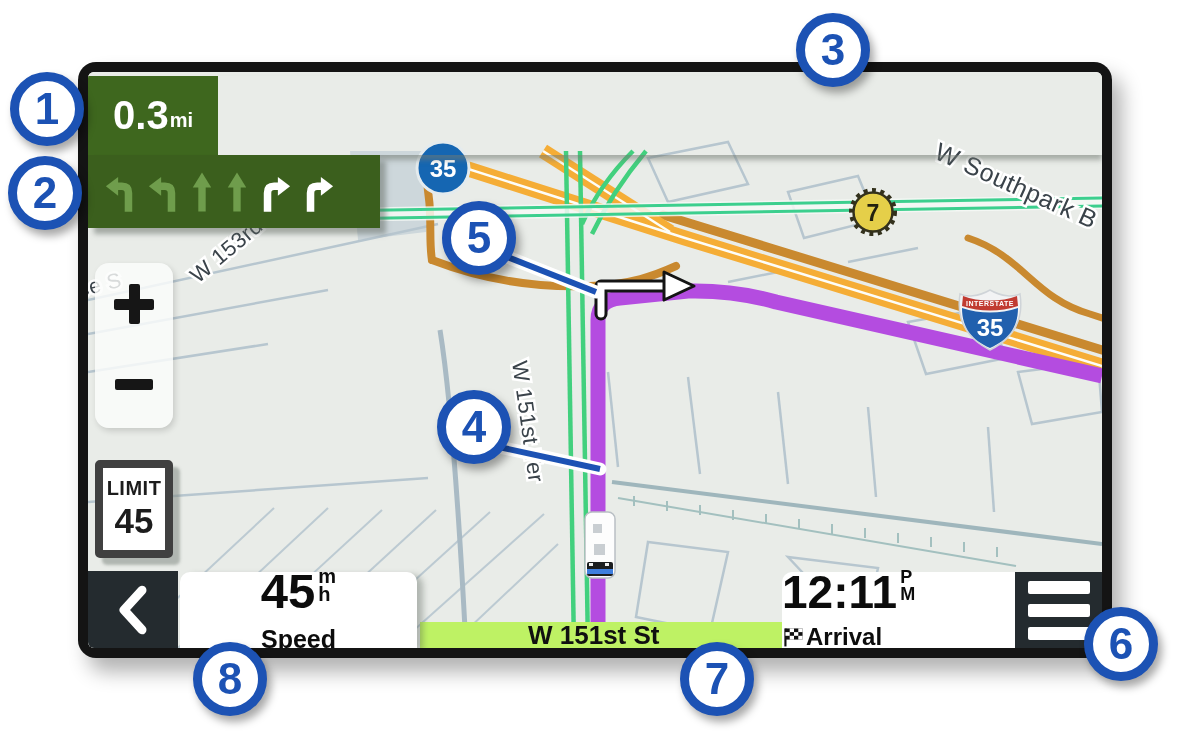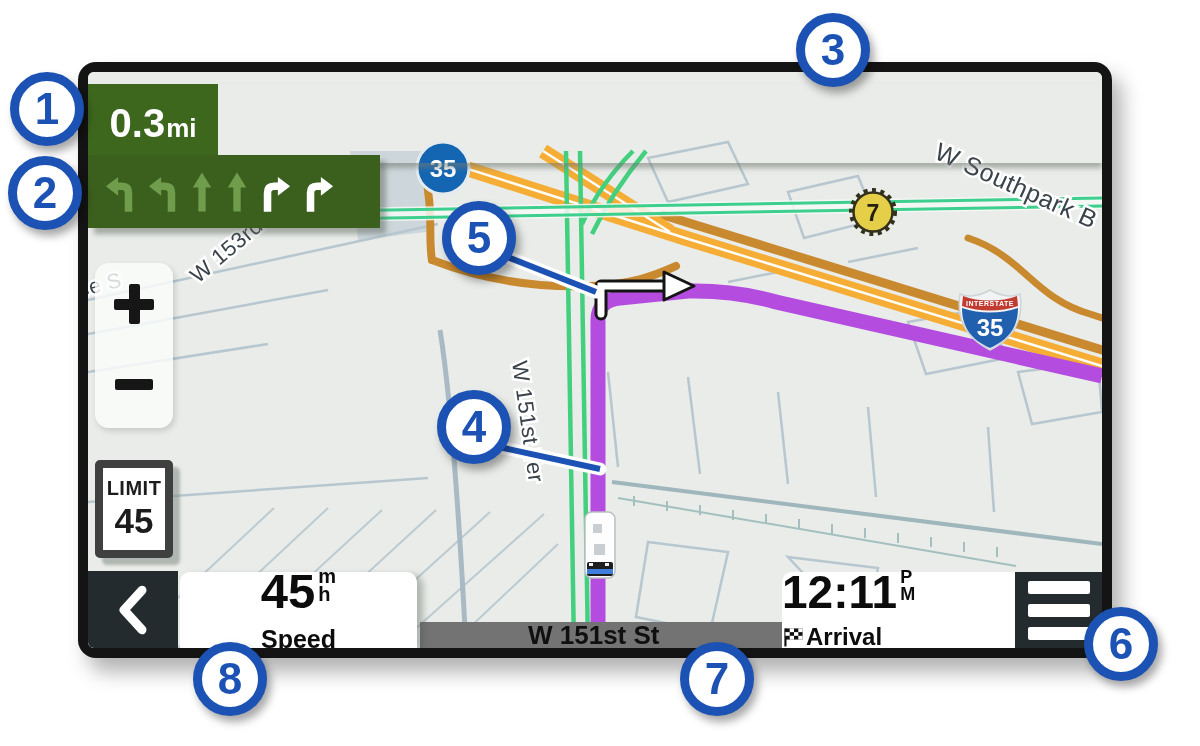--- a/index.html
+++ b/index.html
@@ -10,26 +10,26 @@
     background:#141414;border-radius:18px;padding:0;z-index:10;
     box-shadow:10px 14px 20px rgba(0,0,0,.30);}
   .screen{position:absolute;left:10px;top:10px;width:1014px;height:576px;
     background:#e9ece8;overflow:hidden;border-radius:6px;}
 
   .mapsvg{position:absolute;left:0;top:0;width:1014px;height:576px;}
   .maplabel{paint-order:stroke;stroke:#ffffff;stroke-width:5px;fill:#3a434a;
     font-weight:500;letter-spacing:.5px;}
 
   
-  .nav-top{position:absolute;left:0;top:12px;width:1014px;height:79px;display:flex;z-index:6;
+  .nav-top{position:absolute;left:0;top:4px;width:1014px;height:79px;display:flex;z-index:6;
     box-shadow:0 5px 5px rgba(115,122,114,.55);}
   .dist-box{width:130px;height:79px;background:#3e671e;display:flex;align-items:center;
     justify-content:center;color:#fff;}
   .dist-box .val{font-size:40px;font-weight:700;}
-  .dist-box .unit{font-size:26px;font-weight:700;margin-left:1px;margin-top:10px;}
+  .dist-box .unit{font-size:20px;font-weight:700;margin-left:1px;margin-top:10px;}
   .instr-box{flex:1;background:#4a9c2b;display:flex;align-items:center;color:#fff;
     padding-left:44px;font-size:43px;font-weight:500;letter-spacing:.5px;white-space:nowrap;}
 
   
   .lane-box{position:absolute;left:0;top:83px;width:292px;height:73px;background:#3b5f1d;
     display:flex;align-items:center;gap:11px;padding-left:16px;box-sizing:border-box;z-index:6;
     box-shadow:6px 6px 5px rgba(96,104,98,.5);}
   .lane-box svg{display:block;}
   .lane-dim line,.lane-dim path{stroke:#6f9d4c;}
   .lane-dim polygon{fill:#6f9d4c;}
@@ -59,21 +59,21 @@
   .back-btn{position:absolute;left:0;top:499px;width:90px;height:77px;background:#242b2f;
     display:flex;align-items:center;justify-content:center;z-index:7;}
   .speed-card{position:absolute;left:92px;top:500px;width:237px;height:76px;background:#fff;
     border-radius:10px 10px 0 0;z-index:7;display:flex;flex-direction:column;align-items:center;
     justify-content:center;color:#0c0c0c;box-shadow:6px 3px 6px rgba(70,80,72,.35);}
   .big-row{display:flex;align-items:flex-start;line-height:1;}
   .speed-card .big{font-size:49px;font-weight:800;}
   .stack{display:flex;flex-direction:column;margin-left:3px;line-height:.92;font-weight:800;}
   .speed-card .stack span{font-size:20px;}
   .speed-card .cap{font-size:25px;font-weight:700;margin-top:9px;}
-  .street-bar{position:absolute;left:332px;top:550px;width:597px;height:26px;background:#737373;z-index:6;}
+  .street-bar{position:absolute;left:332px;top:550px;width:597px;height:26px;background:#bef264;z-index:6;}
   .street-bar span{position:absolute;left:108px;top:-2px;font-size:26px;font-weight:700;color:#101010;}
   .arrival-card{position:absolute;left:694px;top:500px;width:233px;height:76px;background:#fff;
     border-radius:10px 0 0 0;z-index:7;display:flex;flex-direction:column;align-items:flex-start;
     justify-content:center;color:#0c0c0c;}
   .arrival-card .big{font-size:46px;font-weight:800;}
   .arrival-card .stack span{font-size:18px;}
   .arr-row{display:flex;align-items:center;gap:0;margin-top:8px;}
   .arrival-card .cap{font-size:24px;font-weight:700;}
   .menu-btn{position:absolute;left:927px;top:500px;width:87px;height:76px;background:#242b2f;
     display:flex;flex-direction:column;align-items:center;justify-content:center;gap:10px;z-index:7;}

